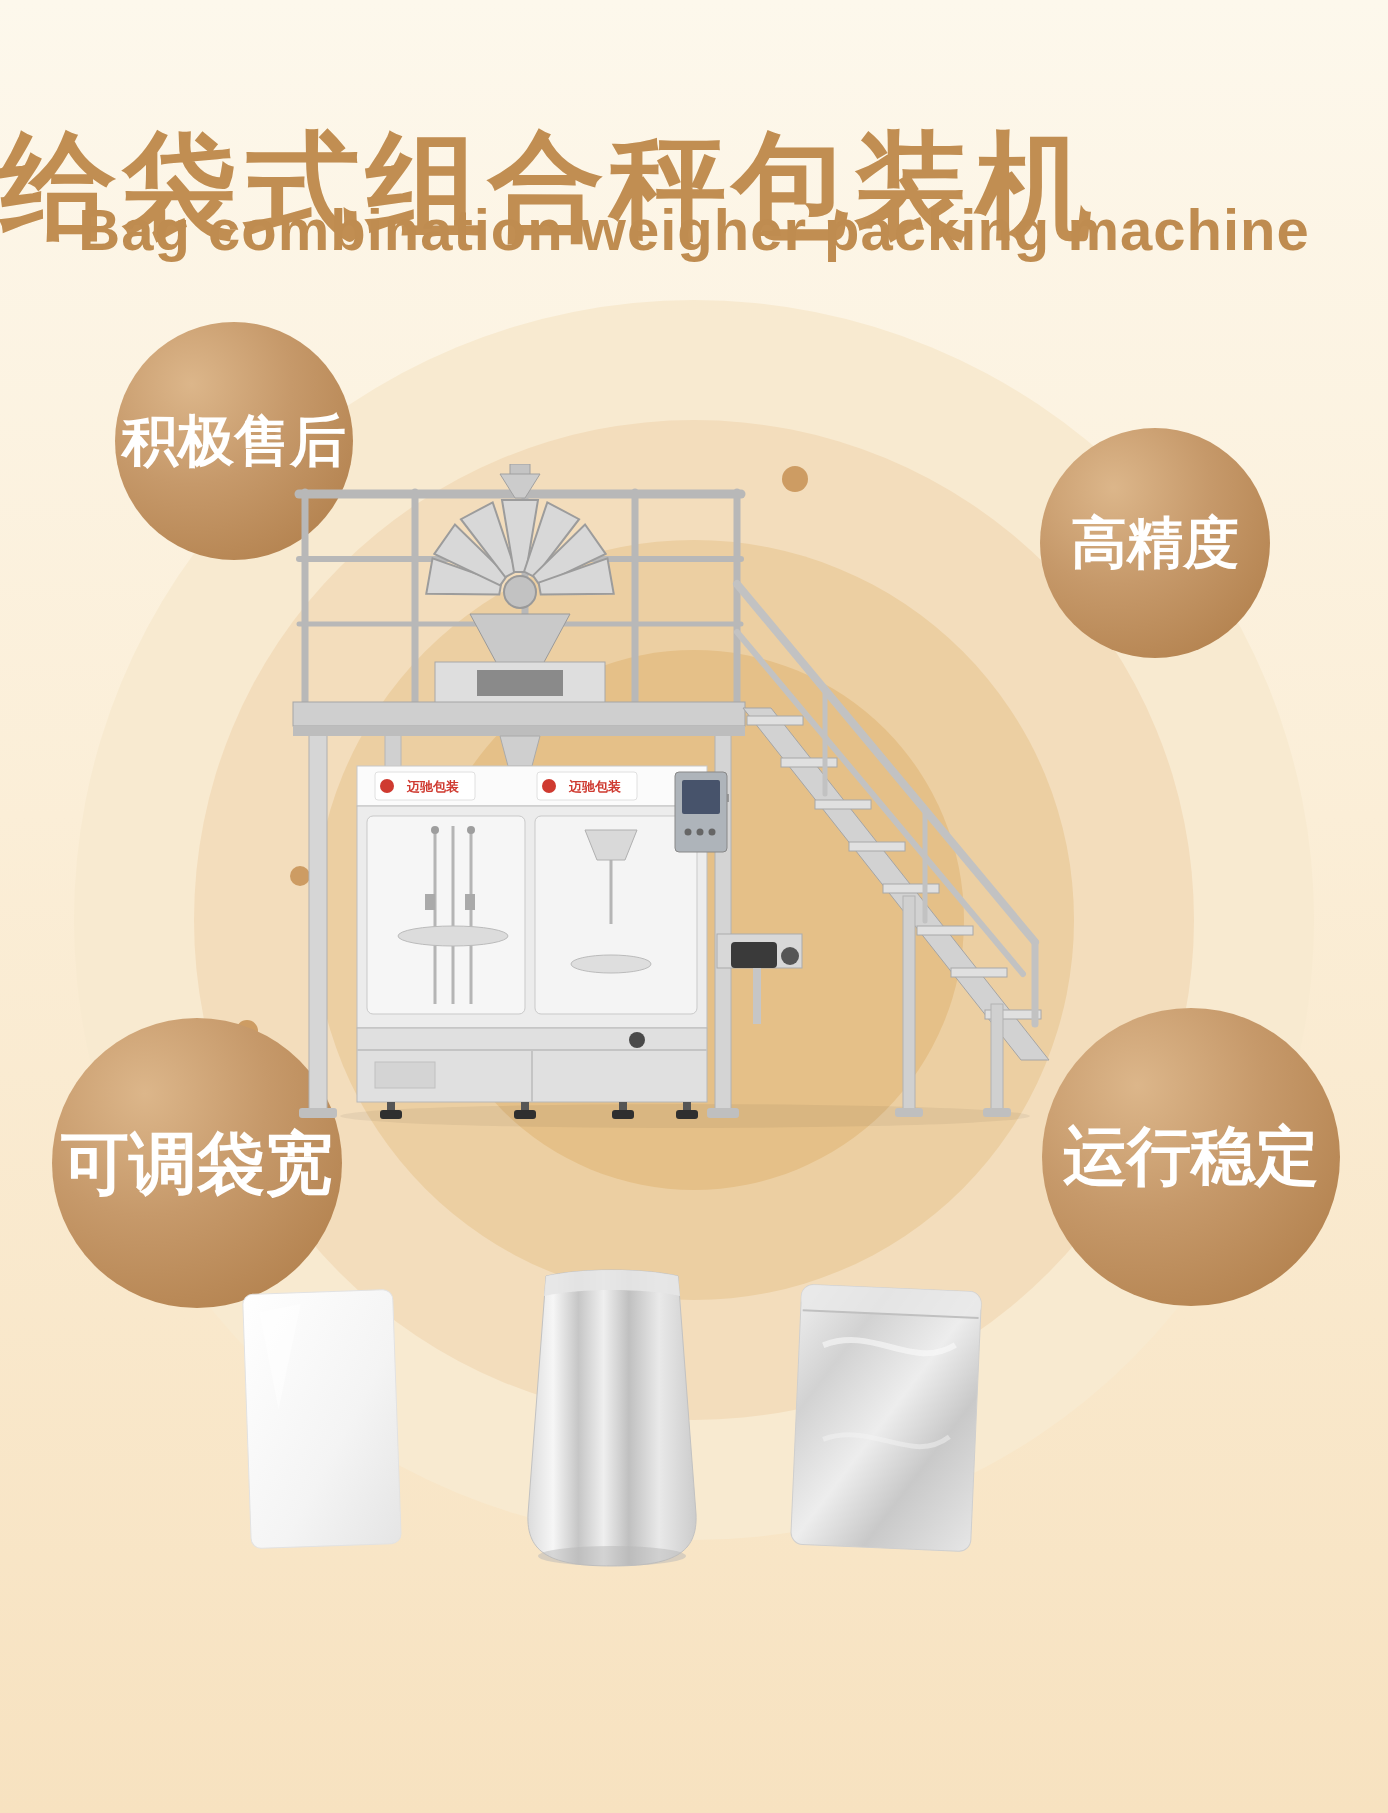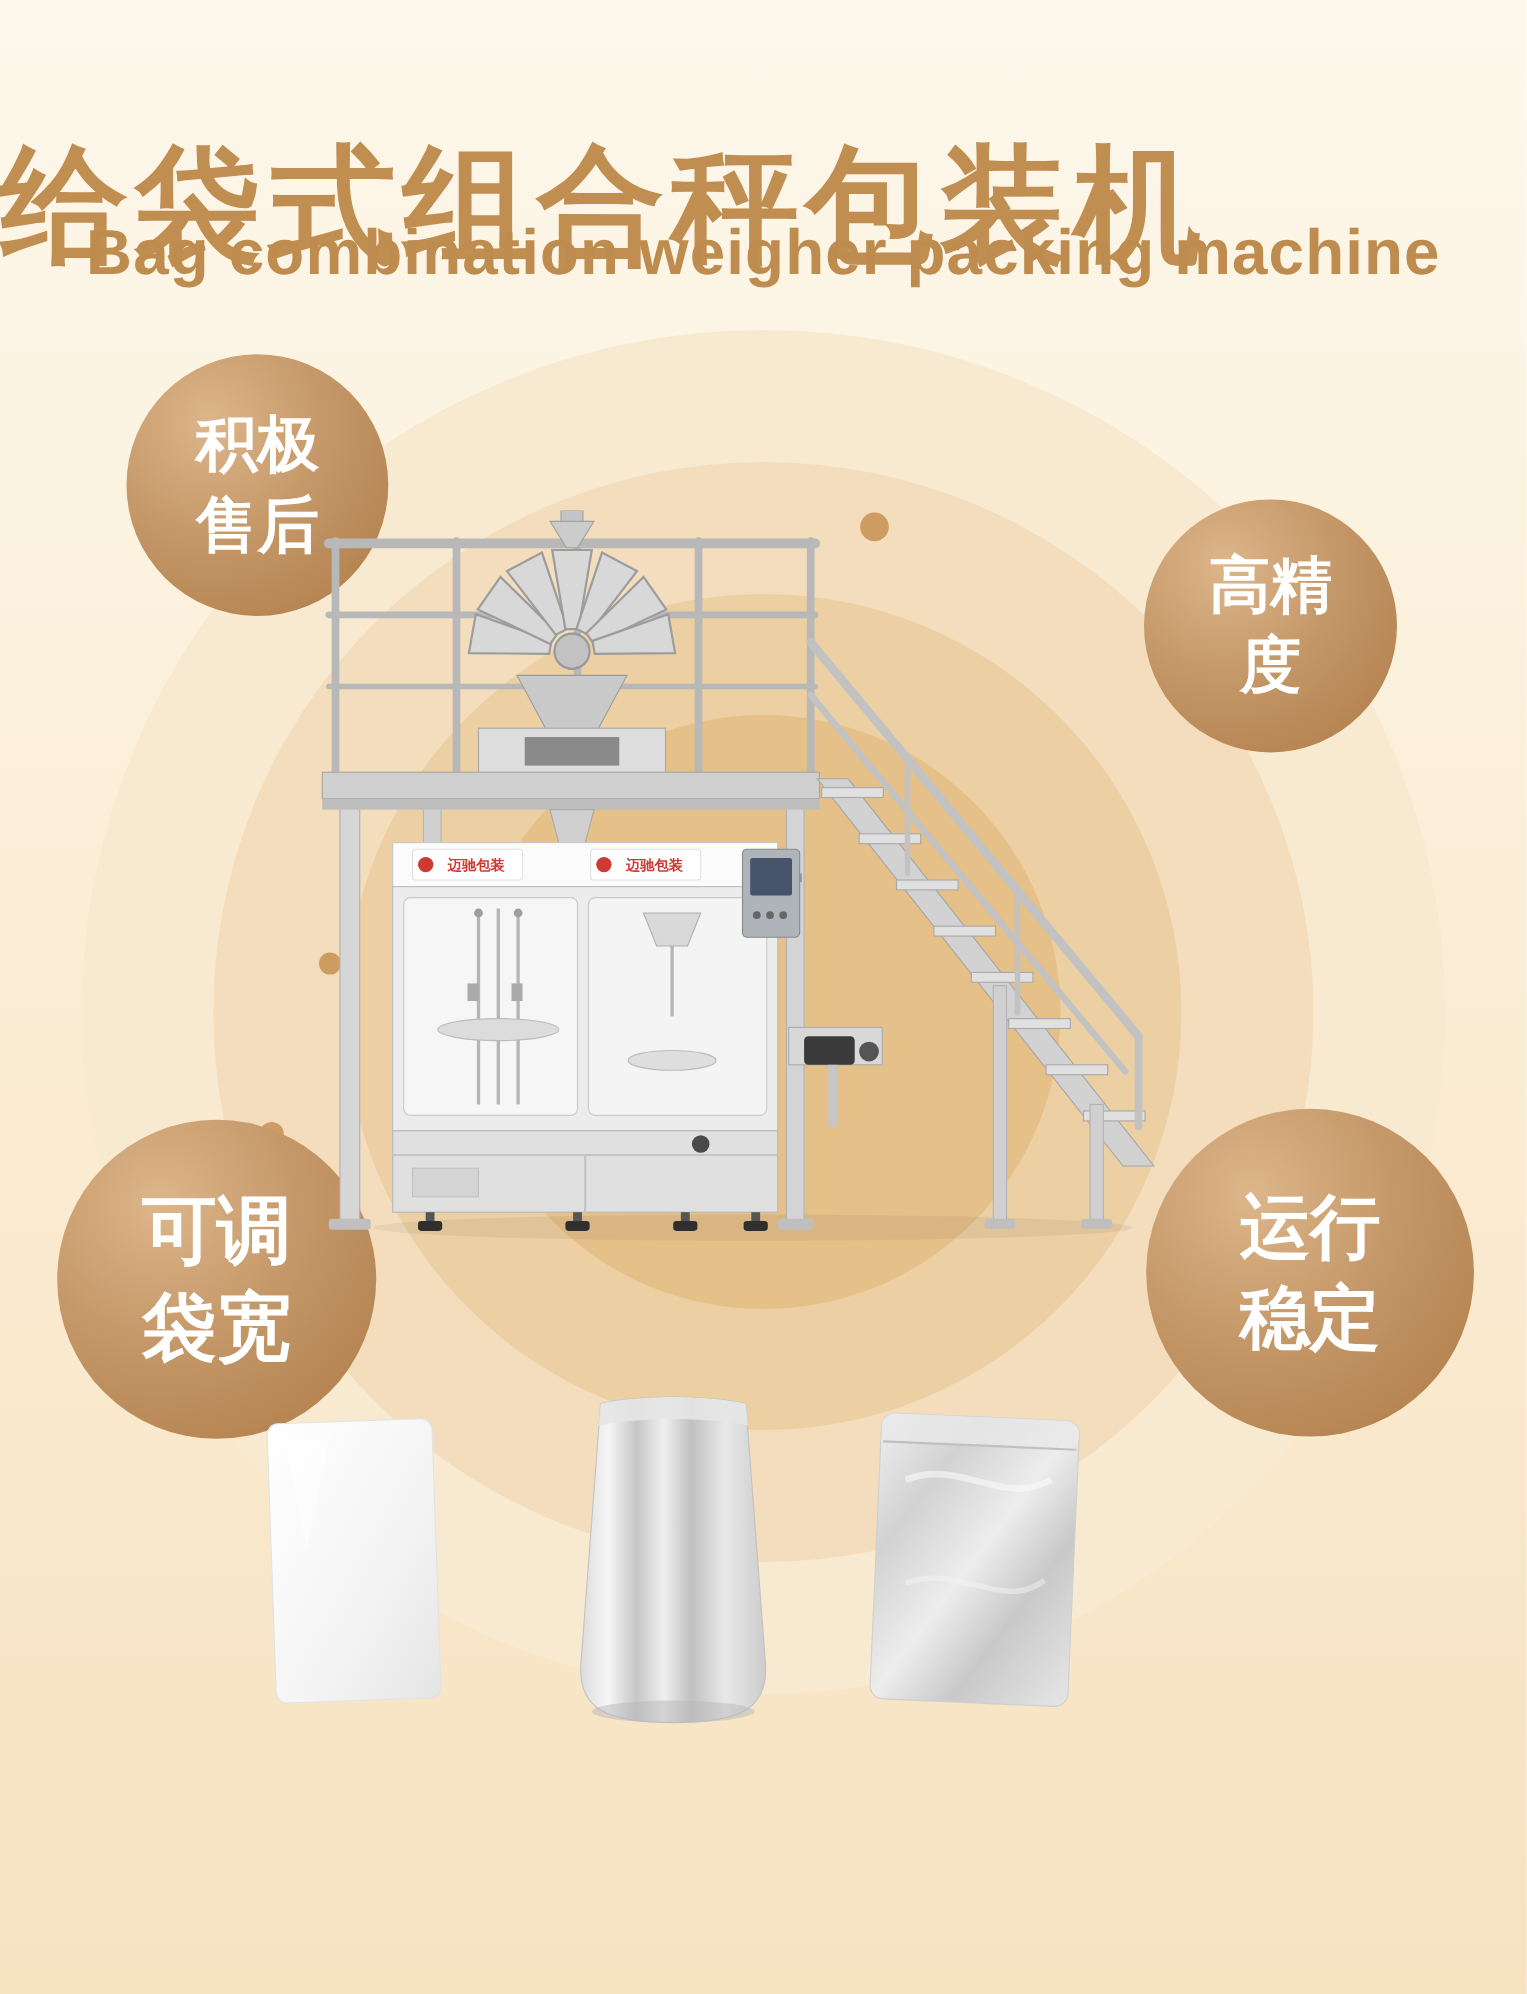--- a/index.html
+++ b/index.html
@@ -19,28 +19,28 @@
   .dot3{left:236px;top:1020px;width:22px;height:22px;}
   .title{
     position:absolute;left:0;top:42px;width:100%;text-align:left;
     font-size:116px;font-weight:900;color:#c18e52;letter-spacing:6px;line-height:1.15;
   }
   .subtitle{
     position:absolute;left:0;top:196px;width:100%;text-align:center;
     font-size:58px;font-weight:700;color:#bf8c50;letter-spacing:1px;
   }
   .badge{
-    position:absolute;border-radius:50%;display:flex;flex-direction:column;
+    position:absolute;border-radius:50%;display:flex;flex-direction:row;
     align-items:center;justify-content:center;color:#ffffff;font-weight:700;
     background:radial-gradient(circle at 32% 26%,#dcb68a 0%,#c6996a 42%,#ad7a45 100%);
     text-align:center;
   }
   .badge span{line-height:1.3;display:block;}
   .badge-tl{left:115px;top:322px;width:238px;height:238px;font-size:56px;}
-  .badge-tr{left:1040px;top:454px;width:230px;height:230px;font-size:56px;}
+  .badge-tr{left:1040px;top:428px;width:230px;height:230px;font-size:56px;}
   .badge-bl{left:52px;top:1018px;width:290px;height:290px;font-size:68px;}
   .badge-br{left:1042px;top:1008px;width:298px;height:298px;font-size:64px;}
   .machine-wrap{position:absolute;left:285px;top:464px;width:765px;height:665px;}
   .bag{position:absolute;}
   .bag1{left:243px;top:1288px;transform:rotate(-2deg);}
   .bag2{left:512px;top:1262px;}
   .bag3{left:790px;top:1282px;transform:rotate(2.5deg);}
 </style>
 </head>
 <body>

